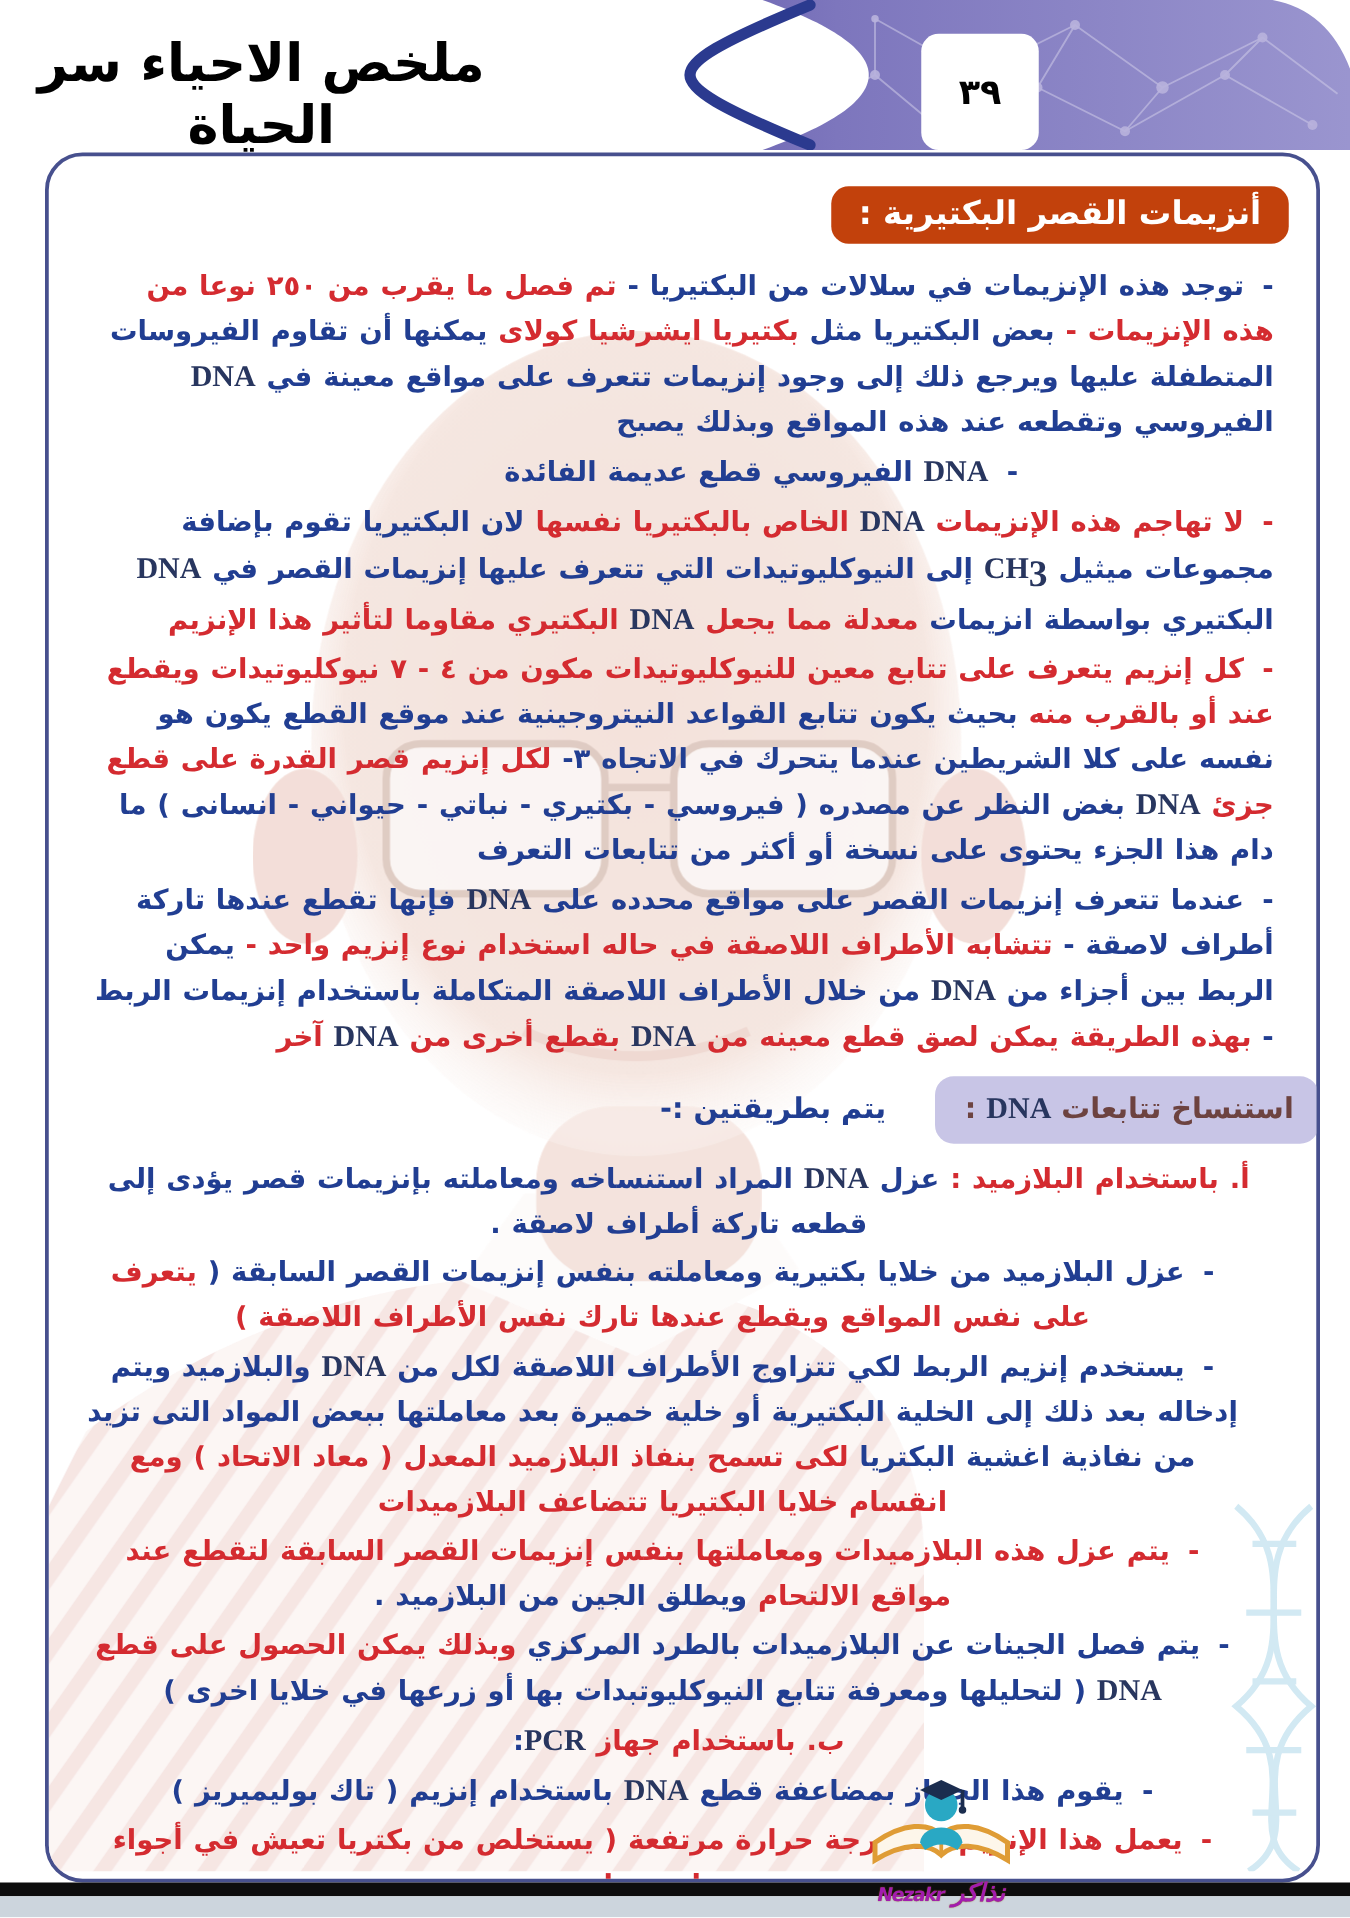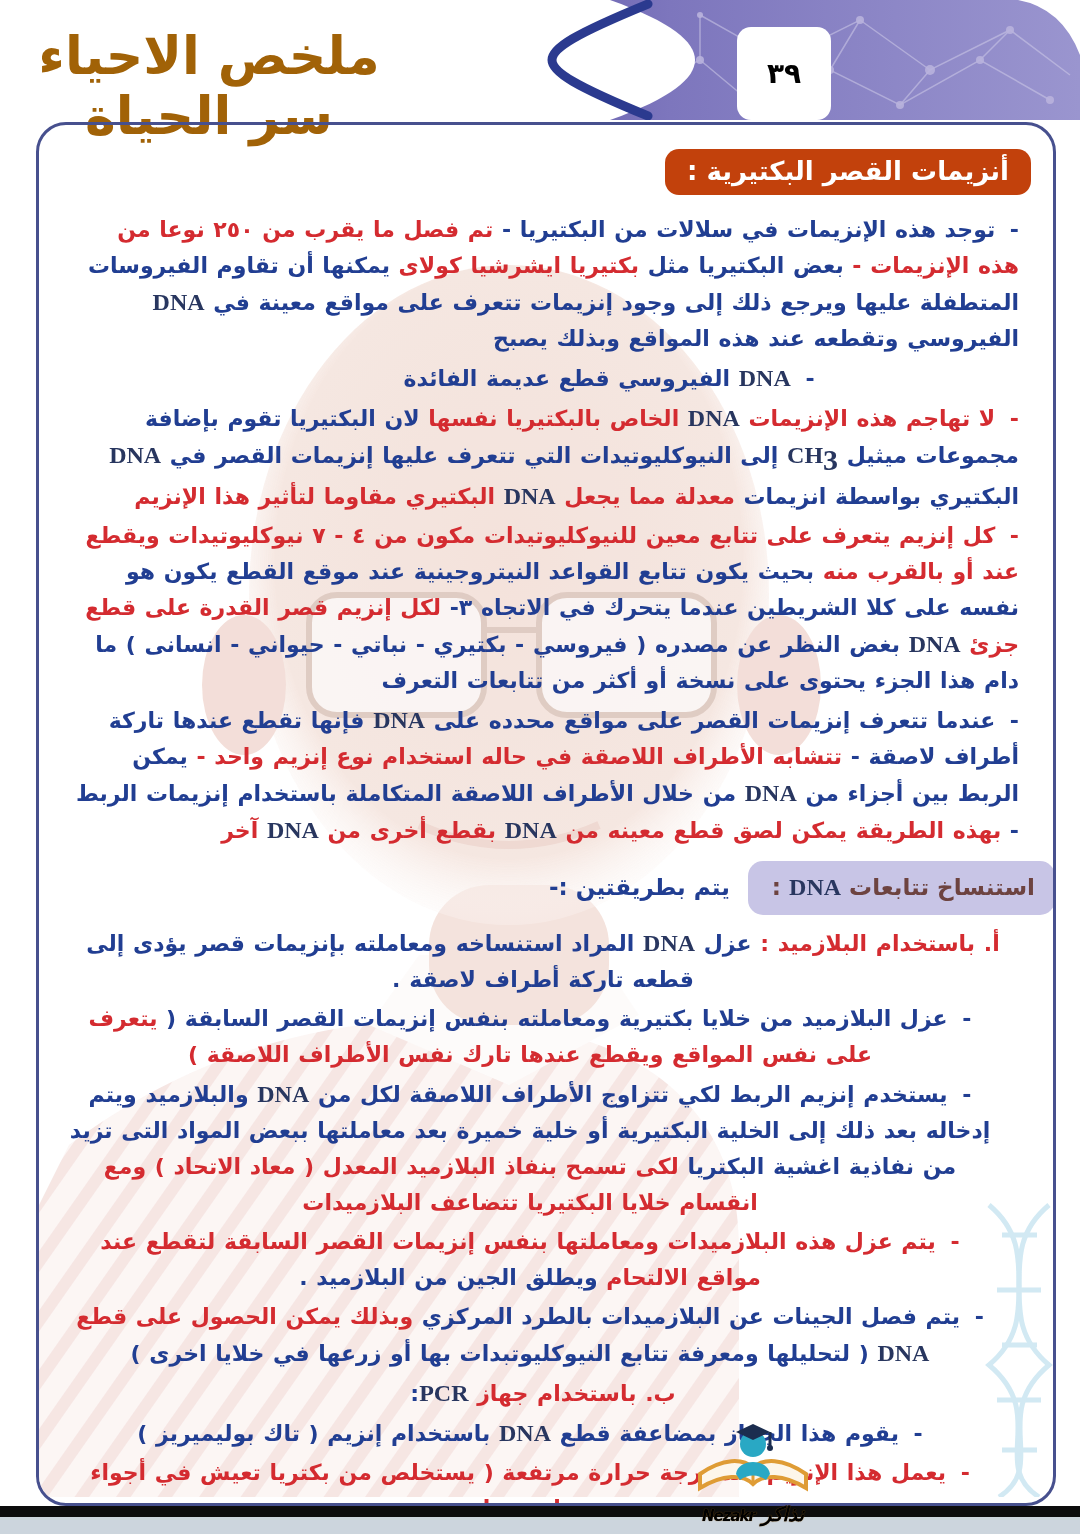--- a/index.html
+++ b/index.html
@@ -4,21 +4,21 @@
 <style>
   html,body{margin:0;padding:0;}
   body{width:1080px;height:1534px;overflow:hidden;background:#ffffff;
        font-family:"DejaVu Sans","Liberation Sans",sans-serif;}
   #page{position:relative;width:1080px;height:1534px;background:#ffffff;overflow:hidden;}
 
   
   .banner{position:absolute;left:0;top:0;width:1080px;height:120px;}
   .banner svg{position:absolute;left:0;top:0;}
   .banner-title{position:absolute;left:4px;top:26px;width:410px;text-align:center;
-       font-size:52px;font-weight:bold;color:#a16207;letter-spacing:-1px;}
+       font-size:42px;font-weight:bold;color:#000000;letter-spacing:-1px;}
   .page-bubble{position:absolute;left:737px;top:27px;width:94px;height:93px;background:#ffffff;
        border-radius:14px;display:flex;align-items:center;justify-content:center;
        font-size:28px;font-weight:bold;color:#000000;}
 
   
   .card{position:absolute;left:36px;top:122px;width:1014px;height:1378px;
         border:3px solid #47508e;border-radius:30px;background:transparent;}
   .card-inner{position:relative;width:100%;height:100%;overflow:hidden;border-radius:27px;}
   .watermark{position:absolute;inset:0;z-index:0;pointer-events:none;}
   .content{position:relative;z-index:2;padding:22px 26px 8px 30px;direction:rtl;text-align:right;}
@@ -37,30 +37,30 @@
   .seg-red{color:#d42b30;}
   .seg-maroon{color:#6d4340;}
   .seg-latin{font-family:"Liberation Serif","DejaVu Serif",serif;color:#28365f;
        font-weight:bold;font-size:24px;direction:ltr;unicode-bidi:embed;}
   .seg-subnum{font-size:30px;vertical-align:-7px;font-weight:bold;}
 
   .subheader{margin:12px 0 10px 0;font-size:23px;font-weight:bold;line-height:40px;}
   .lav-box{background:#c8c5e6;border-radius:15px;padding:6px 20px 8px 24px;
        margin-right:-28px;display:inline-block;}
   .lav-box .seg-latin{color:#28365f;}
-  .sub-after{margin-right:18px;color:#213e92;}
+  .sub-after{margin-right:39px;color:#213e92;}
 
   
   .black-bar{position:absolute;left:0;top:1506px;width:1080px;height:11px;background:#0d0d0d;}
   .bottom-strip{position:absolute;left:0;top:1517px;width:1080px;height:17px;background:#ccd5dd;}
 
   
   .logo{position:absolute;left:688px;top:1416px;width:130px;height:112px;z-index:3;text-align:center;}
   .logo-text{position:absolute;left:0;top:86px;width:130px;font-size:20px;font-weight:bold;
-       color:#000000;text-shadow:0 0 1px #8a5a14;font-style:italic;white-space:nowrap;}
+       color:#a21caf;text-shadow:0 0 1px #8a5a14;font-style:italic;white-space:nowrap;}
   .logo-en{font-size:15px;letter-spacing:-1px;}
 </style>
 </head>
 <body>
 
 <div id="page">
 
   <div class="banner">
     <svg width="1080" height="120" viewBox="0 0 1080 120">
       <defs>

